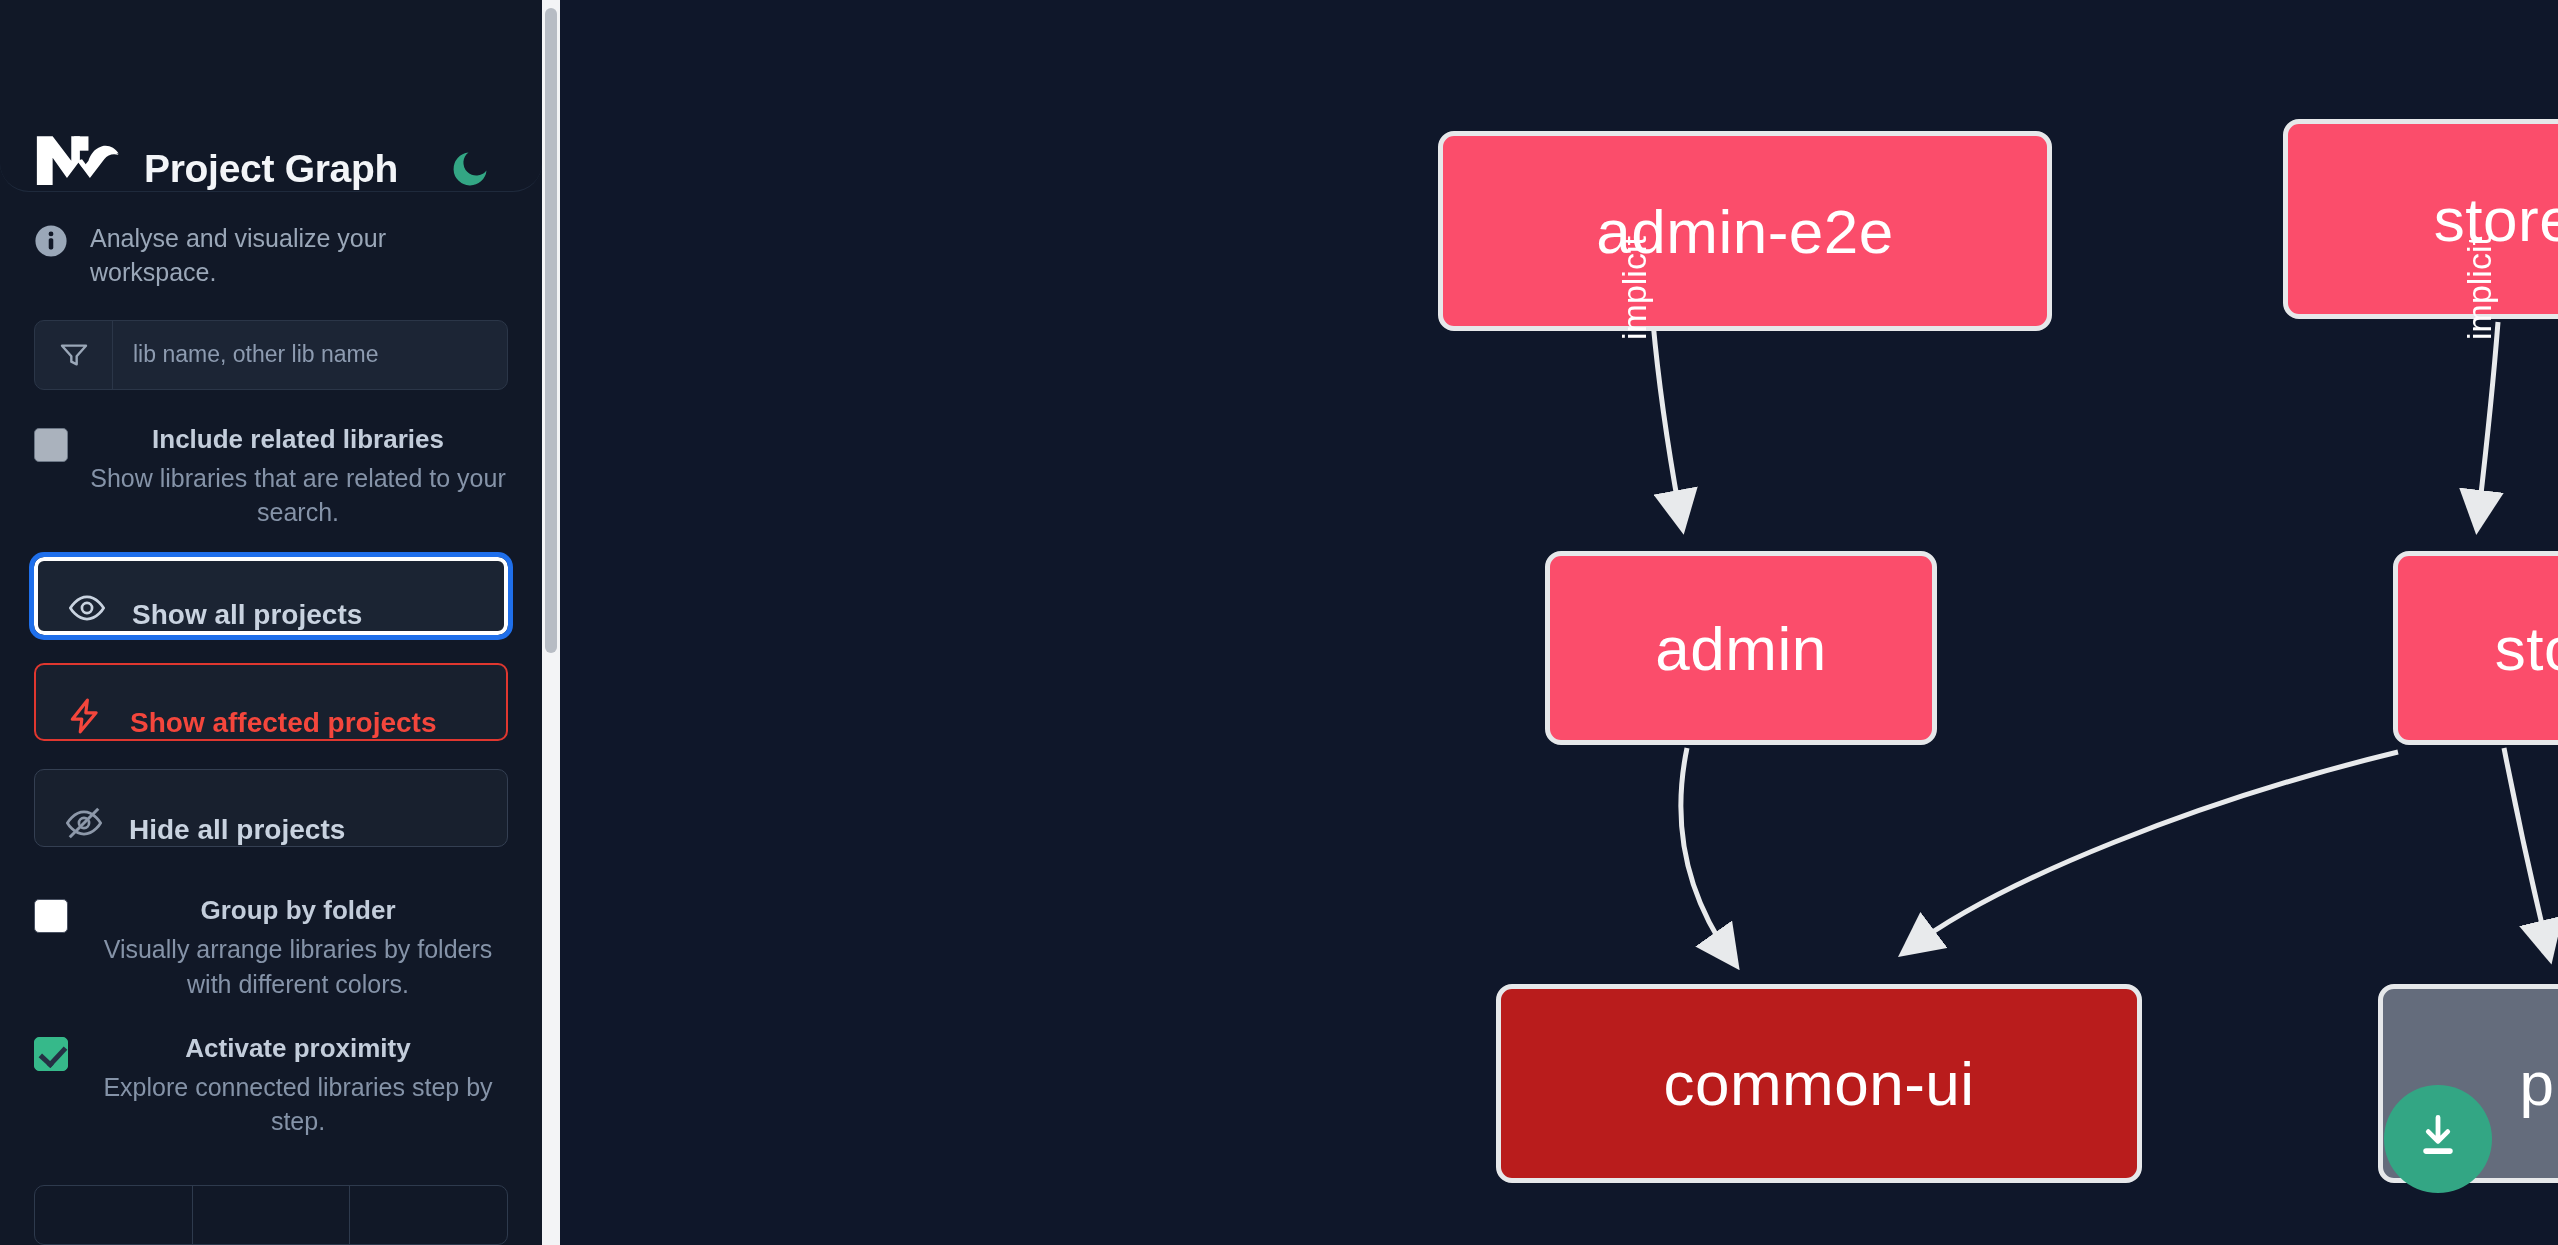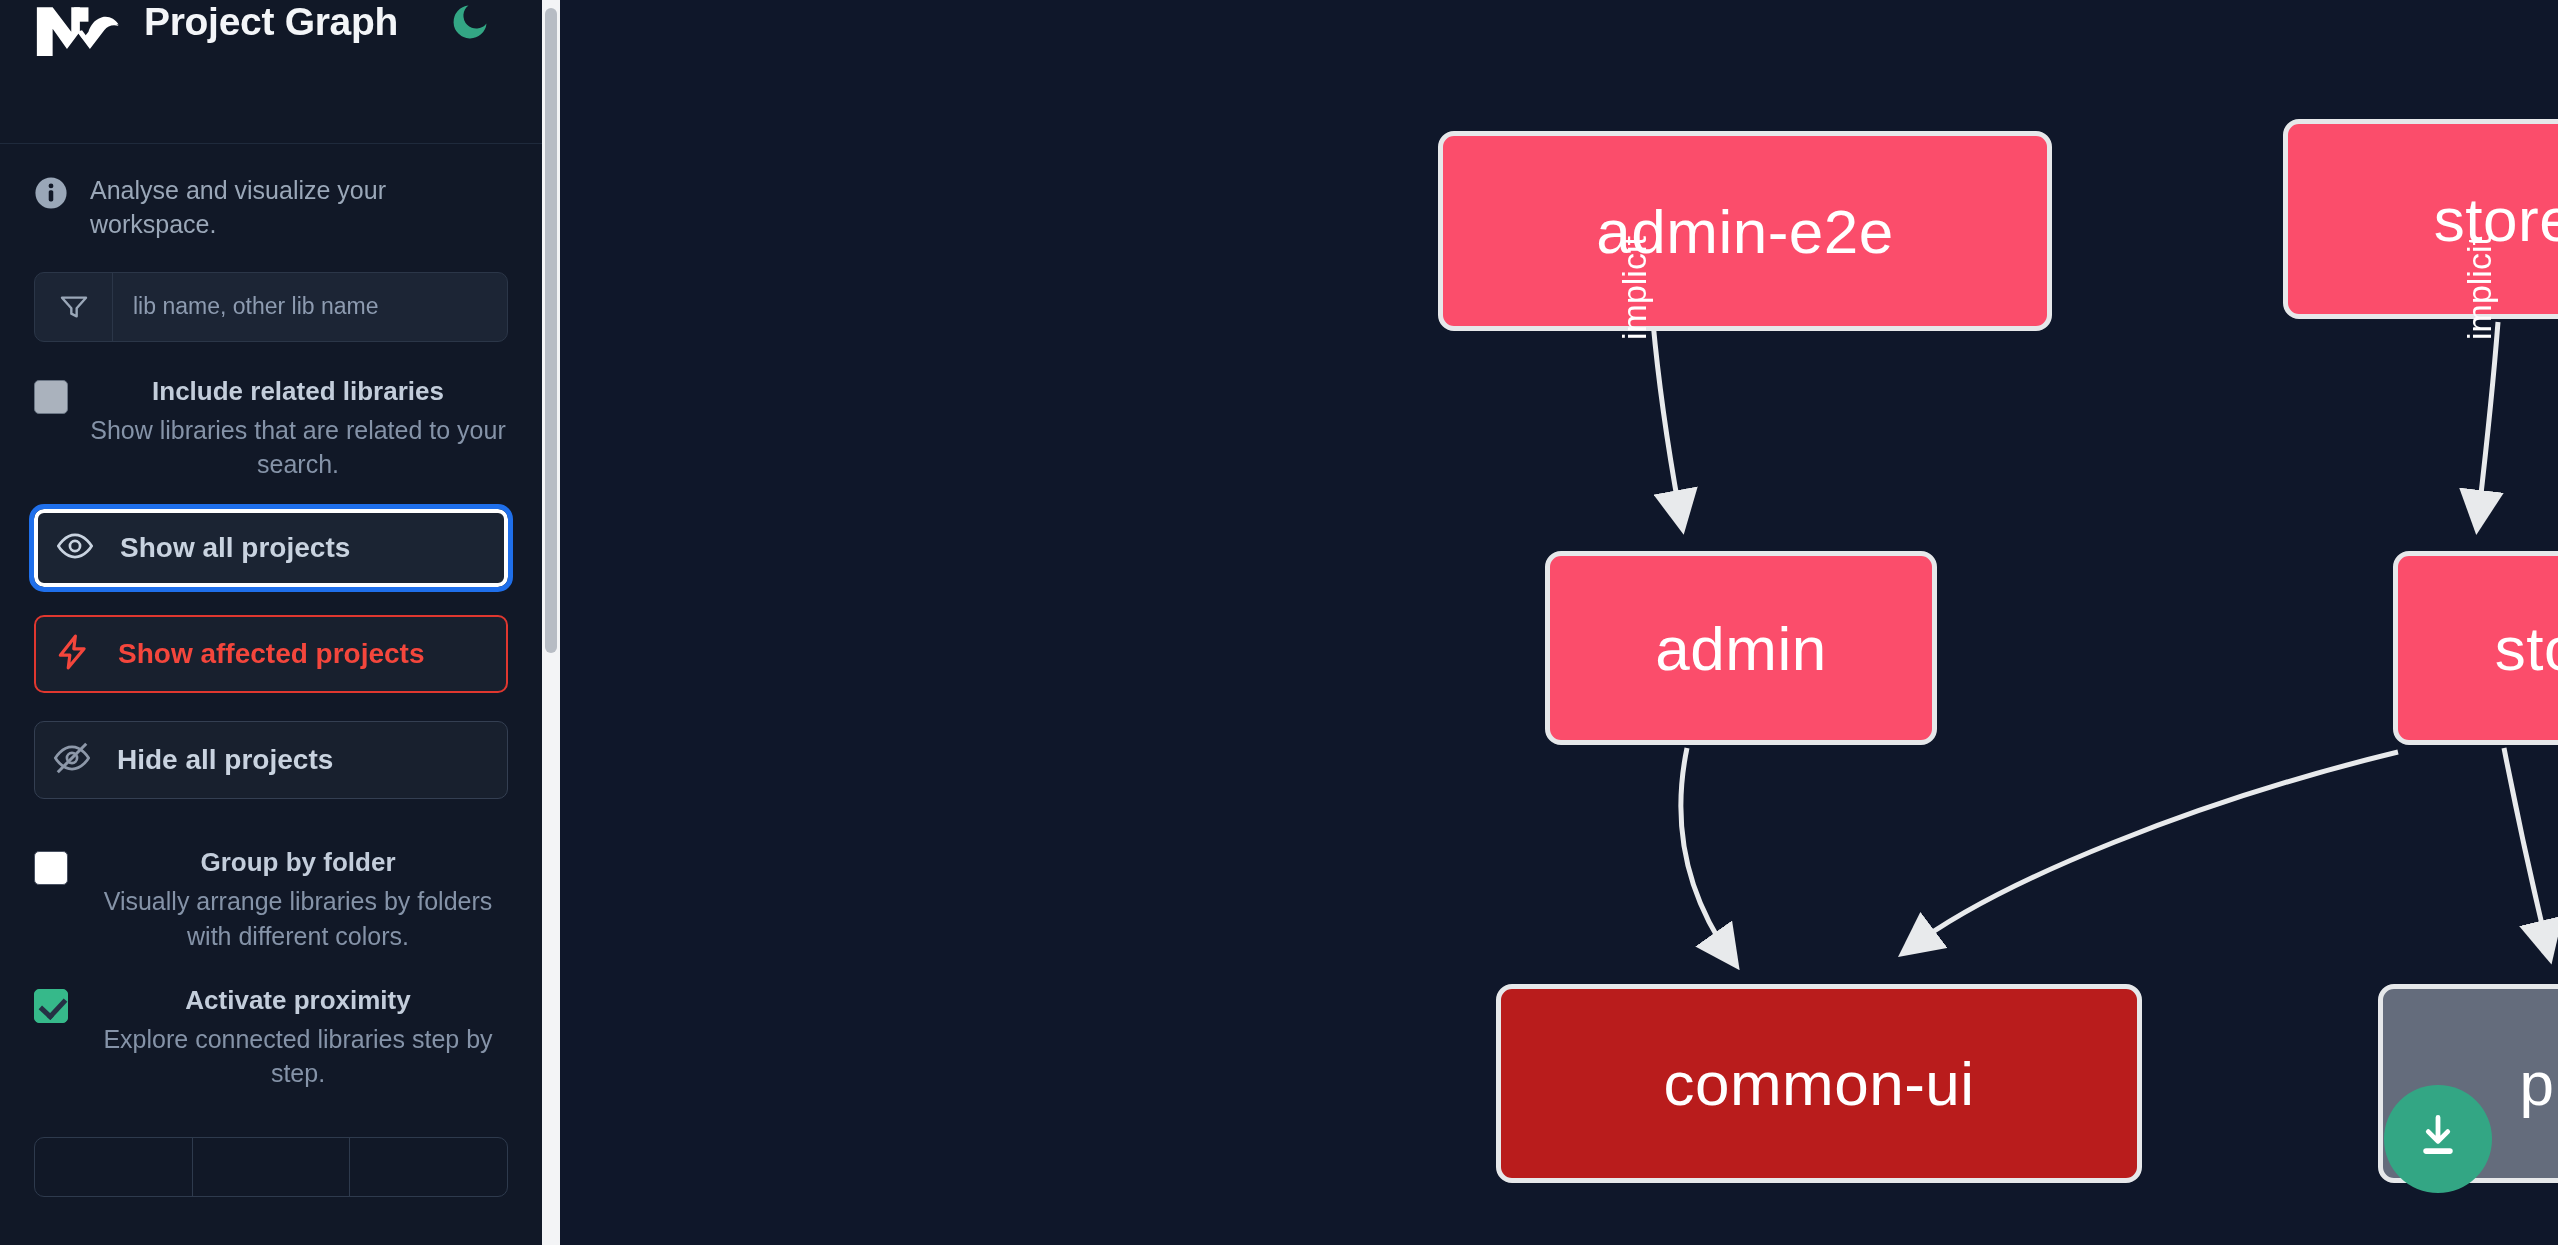--- a/index.html
+++ b/index.html
@@ -7,22 +7,22 @@
     background:#0f172a; font-family:"Liberation Sans", sans-serif; }
 
   #root { position:relative; width:2558px; height:1245px; display:flex; }
 
   
   #sidebar { position:relative; width:560px; height:1245px;
     background:#111827; flex:0 0 560px; }
 
   #sidebar-scroll { position:absolute; inset:0 18px 0 0; overflow:hidden; }
 
-  .sb-header { height:144px; display:flex; align-items:flex-start;
-    padding:0 34px; gap:24px; border-bottom:1px solid #1f2a3c; }
+  .sb-header { height:192px; display:flex; align-items:flex-end;
+    padding:0 34px; gap:24px; border-bottom:1px solid #1f2a3c;border-radius:29px; }
   .nx-logo { width:86px; height:62px; flex:0 0 86px; }
   .app-title { font-size:39px; font-weight:bold; color:#f3f5f8;
     letter-spacing:-0.3px; white-space:nowrap; }
   .moon-btn { margin-left:26px; width:44px; height:44px; cursor:pointer; }
 
   .sb-note { display:flex; align-items:flex-start; gap:22px;
     padding:30px 34px 0 34px; }
   .info-ico { flex:0 0 34px; width:34px; height:34px; margin-top:2px; }
   .sb-note-text { font-size:25px; color:#9aa7b8; line-height:1.35; }
 
@@ -44,23 +44,23 @@
   .chk.gray { background:#aab2bd; border:1px solid #6b7685; }
   .chk.white { background:#ffffff; border:1px solid #4a5263; }
   .chk.green { background:#36b98a; border:1px solid #36b98a; }
   .chk.green::after { content:""; position:absolute; left:10px; top:3px;
     width:11px; height:20px; border:solid #253044; border-width:0 5px 5px 0;
     transform:rotate(43deg); }
   .chk-texts { flex:1;text-align:center; }
   .chk-title { font-size:26px; font-weight:bold; color:#c3cddb; line-height:1.2; }
   .chk-desc { font-size:25px; color:#8593a8; line-height:1.37; margin-top:6px; }
 
-  .btn { display:flex; align-items:center; gap:26px; height:78px;
+  .btn { display:flex; align-items:flex-end; gap:26px; height:78px;
     background:#1b2troubles; background:#1b2433; border-radius:10px;
-    padding:0 18px; margin-top:28px; cursor:pointer; }
+    padding:0 30px; margin-top:28px; cursor:pointer; }
   .btn-label { font-size:28px; font-weight:bold; }
   .btn.primary { border:1px solid #3a4considering; border:4px solid #ffffff;
     outline:5px solid #1f6feb; outline-offset:0; background:#1b2433; }
   .btn.primary .btn-label { color:#c9d3e0; }
   .btn.danger { border:2px solid #e0372f; background:#18202e; }
   .btn.danger .btn-label { color:#f4463c; }
   .btn.muted { border:1px solid #343f52; background:#18202e; }
   .btn.muted .btn-label { color:#c9d3e0; }
 
   .seg-group { display:flex; margin-top:46px; height:60px;

